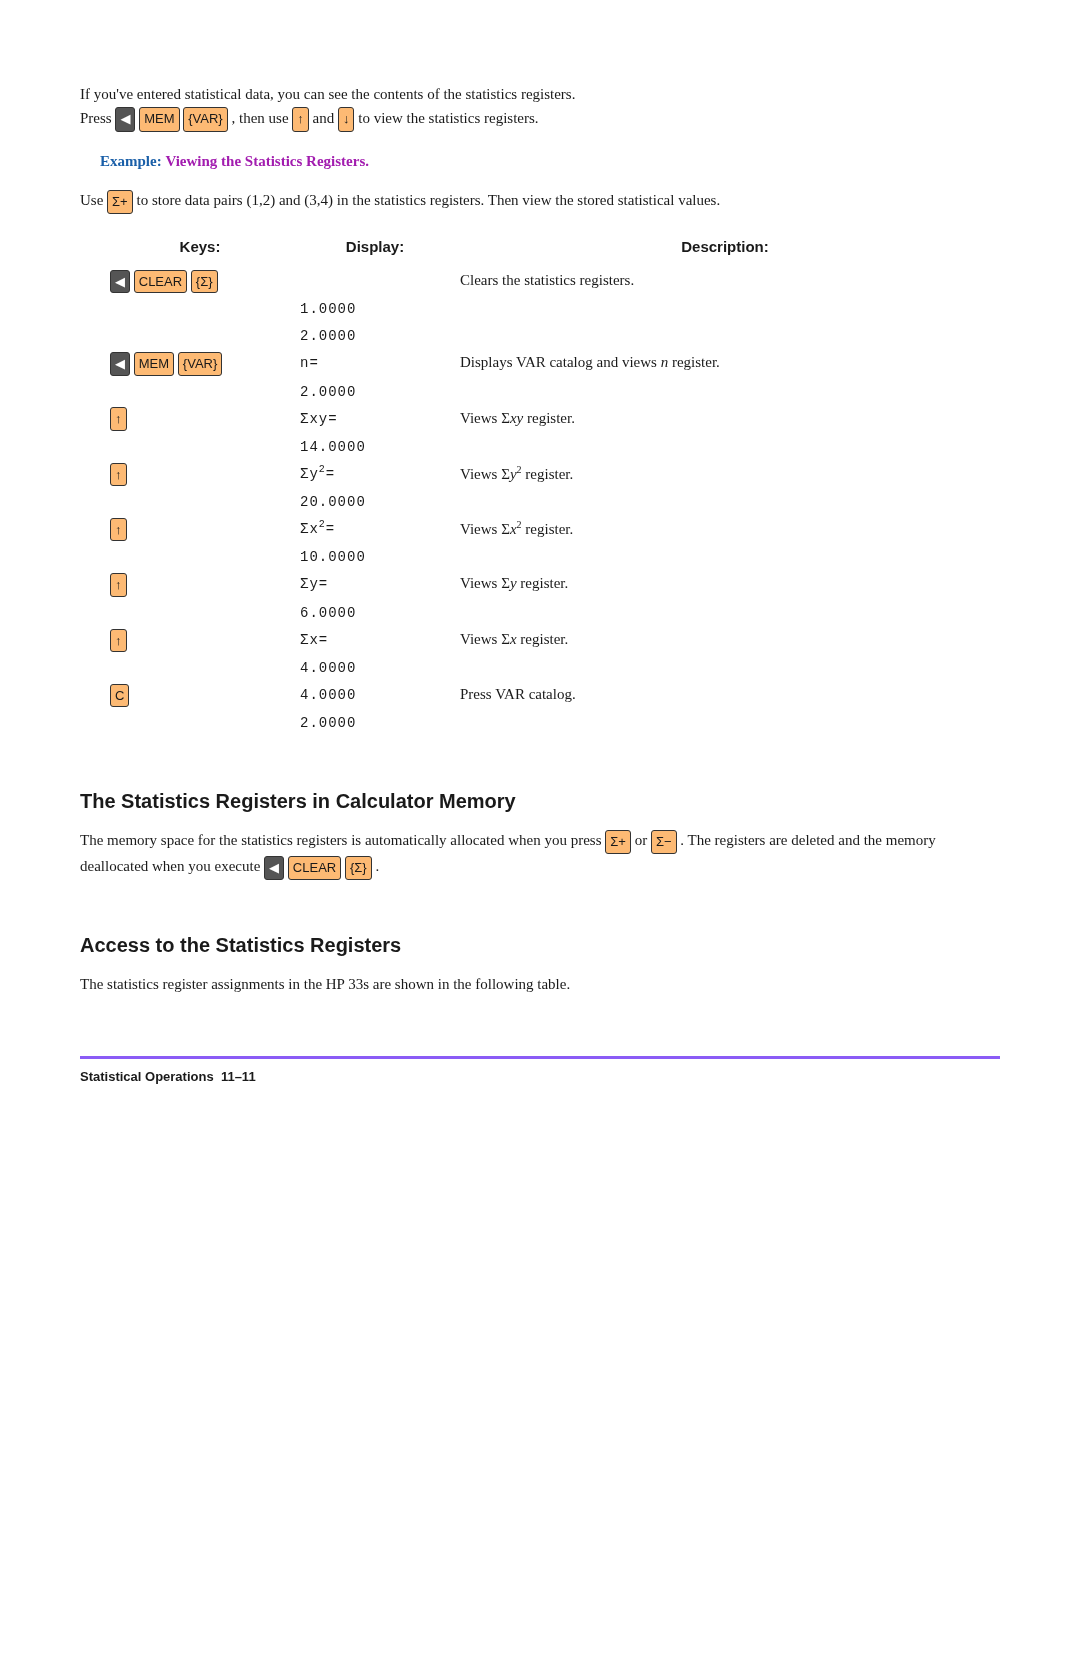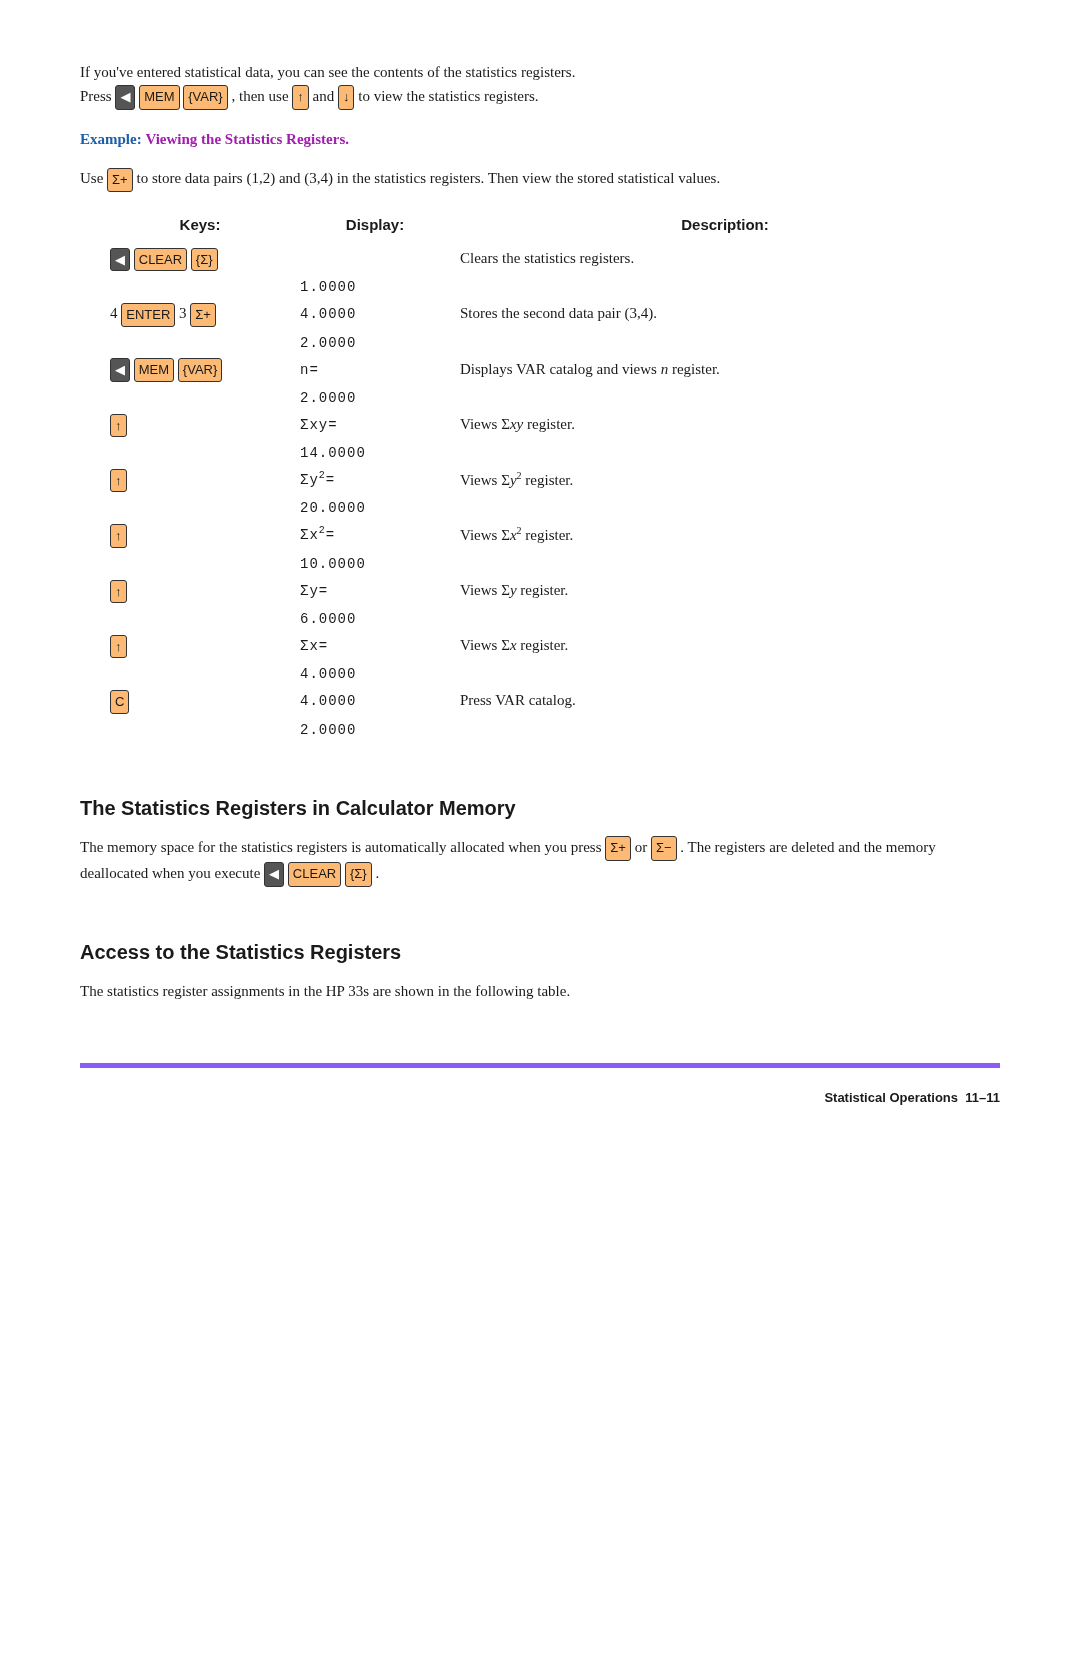--- a/index.html
+++ b/index.html
@@ -9,28 +9,30 @@
       font-size: 15px;
       color: #1a1a1a;
       padding: 60px 80px 60px 80px;
       max-width: 1080px;
       line-height: 1.5;
     }
     .intro-text {
       margin-bottom: 18px;
       font-size: 15px;
       line-height: 1.6;
+      margin-top: 22px;
     }
     .example-heading {
       margin-bottom: 16px;
       font-size: 15px;
     }
     .example-label {
       color: #1a5fa8;
       font-weight: bold;
+      margin-left: 20px;
     }
     .example-title {
       font-weight: bold;
       color: #a21caf;
     }
     .use-text {
       margin-bottom: 18px;
       font-size: 15px;
       line-height: 1.6;
     }
@@ -94,26 +96,25 @@
       line-height: 1.3;
     }
     .section-text {
       font-size: 15px;
       line-height: 1.6;
       margin-bottom: 14px;
     }
     
     .page-footer {
       margin-top: 60px;
-      text-align: right;
       font-family: Arial, sans-serif;
       font-size: 13px;
       font-weight: bold;
-      border-top: 5px solid #8b5cf6;
-      padding-top: 20px;
+      border-top: 3px solid #8b5cf6;
+      padding-top: 8px;
     }
     sup {
       font-size: 10px;
       vertical-align: super;
     }
   </style>
 </head>
 <body>
 
 <p class="intro-text">
@@ -166,31 +167,20 @@
     </tr>
 
     <tr>
       <td class="col-keys"></td>
       <td class="col-display">
         <span class="display-text">1.0000</span>
       </td>
       <td class="col-description"></td>
     </tr>
 
-    <tr>
-      <td class="col-keys">
-        4 <span class="key-btn">ENTER</span> 3
-        <span> </span>
-        <span class="key-btn">Σ+</span>
-      </td>
-      <td class="col-display">
-        <span class="display-text">4.0000</span>
-      </td>
-      <td class="col-description">Stores the second data pair (3,4).</td>
-    </tr>
     <tr>
       <td class="col-keys"></td>
       <td class="col-display">
         <span class="display-text">2.0000</span>
       </td>
       <td class="col-description"></td>
     </tr>
 
     <tr>
       <td class="col-keys">

